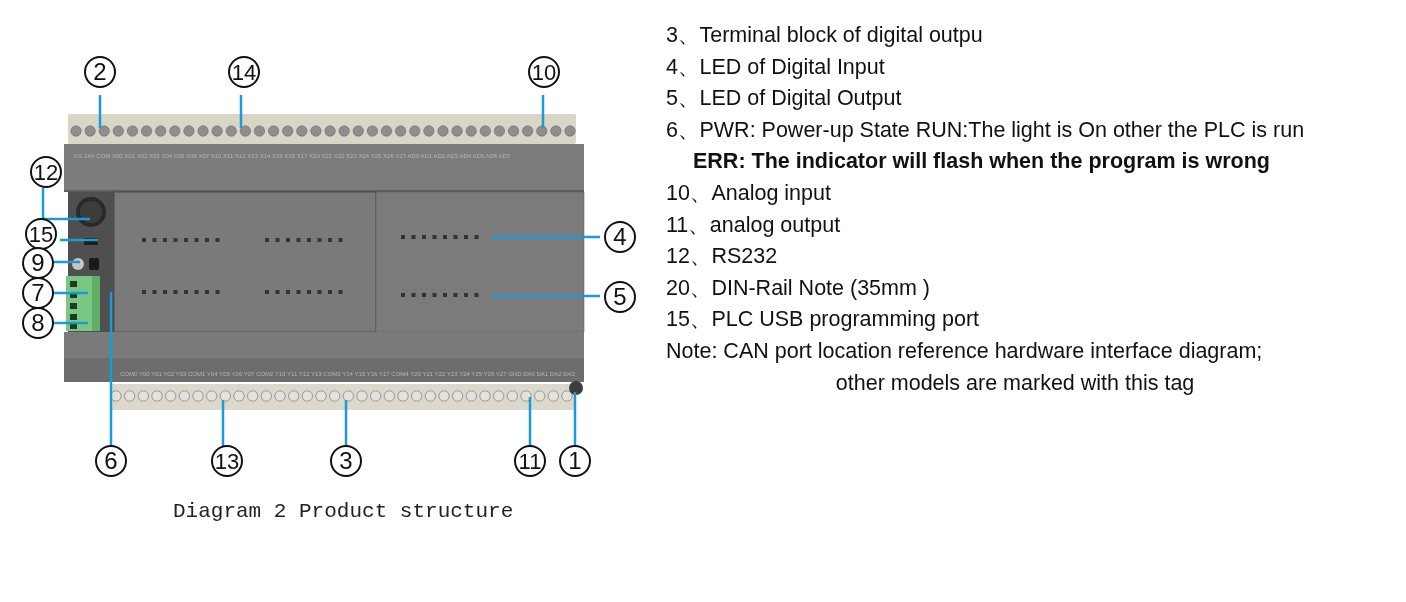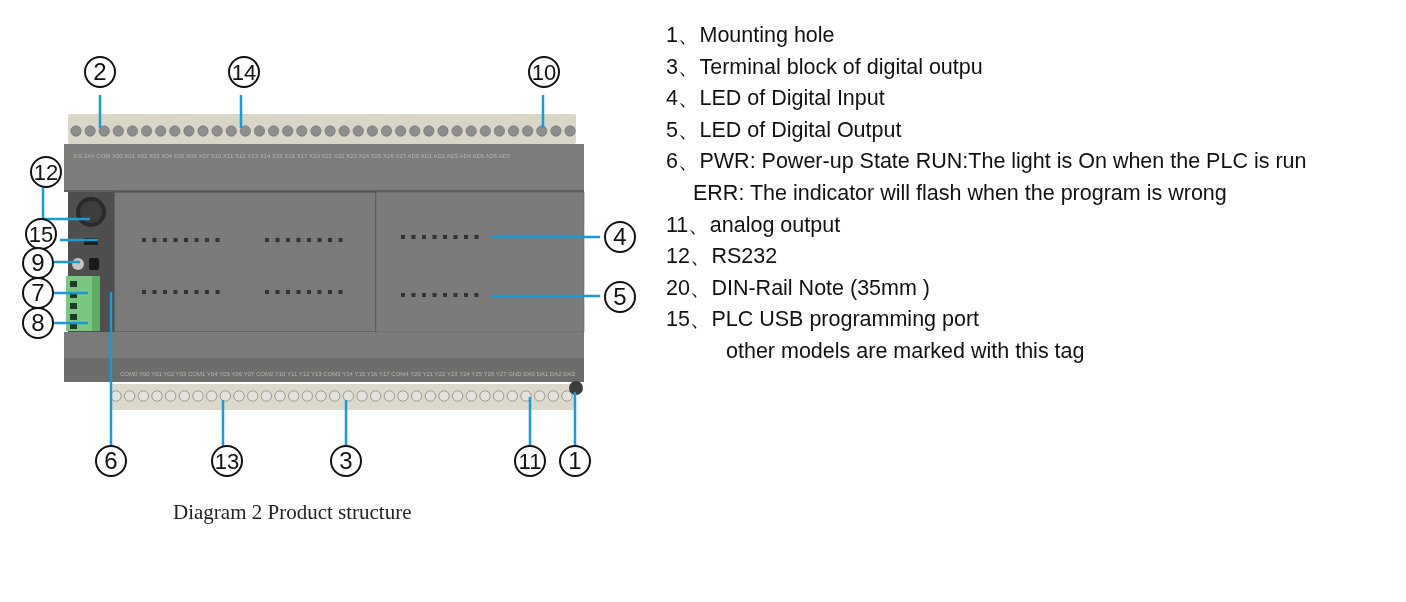--- a/index.html
+++ b/index.html
@@ -1,23 +1,23 @@
 <!DOCTYPE html>
 <html><head>
 <meta charset="utf-8">
 <style>
   html, body { margin:0; padding:0; background:#ffffff; }
   body { width:1406px; height:602px; position:relative; overflow:hidden; font-family:"Liberation Sans", sans-serif; color:#1a1a1a; }
   #diagram { position:absolute; left:0; top:0; width:660px; height:602px; }
-  .caption { position:absolute; left:173px; top:500px; font-size:21px; color:#222; font-family:Liberation Serif, serif; }
+  .caption { position:absolute; left:173px; top:500px; font-size:21px; color:#222; font-family:Liberation Mono, monospace; }
   .legend { position:absolute; left:666px; top:20px; font-size:21.5px; line-height:31.6px; color:#111; font-family:"Liberation Sans", sans-serif; }
   .legend .row { white-space:nowrap; height:31.6px; }
   .legend .num { }
-  .legend .indent { padding-left:27px; }
-  .legend .note-indent { padding-left:60px; }
+  .legend .indent { padding-left:27px;font-weight:bold; }
+  .legend .note-indent { padding-left:60px;text-align:center; }
   svg text { font-family:"Liberation Sans", sans-serif; }
 </style>
 </head>
 <body>
 
 <div id="diagram">
   <svg width="660" height="602" viewBox="0 0 660 602">
 
     <g>
       <rect x="68" y="114" width="508" height="30" fill="#d9d6c8" rx="2"></rect>
@@ -261,25 +261,26 @@
           <circle cx="575" cy="461" r="15" fill="#fff" stroke="#111" stroke-width="2"></circle>
           <text x="575" y="469" text-anchor="middle" font-size="24" fill="#111">1</text>
         </g>
       </g>
   </svg>
   <div class="caption">Diagram 2  Product structure</div>
 </div>
 
 <div class="legend">
   <div id="legend-rows">
-      <div class="row"><span class="num">1、</span><span>Mounting hole</span></div>
       <div class="row"><span class="num">3、</span><span>Terminal block of digital outpu</span></div>
       <div class="row"><span class="num">4、</span><span>LED of Digital Input</span></div>
       <div class="row"><span class="num">5、</span><span>LED of Digital Output</span></div>
-      <div class="row"><span class="num">6、</span><span>PWR: Power-up State   RUN:The light is On when the PLC is run</span></div>
+      <div class="row"><span class="num">6、</span><span>PWR: Power-up State   RUN:The light is On other the PLC is run</span></div>
       <div class="row indent"><span class="num"></span><span>ERR: The indicator will flash when the program is wrong</span></div>
+      <div class="row"><span class="num">10、</span><span>Analog input</span></div>
       <div class="row"><span class="num">11、</span><span>analog output</span></div>
       <div class="row"><span class="num">12、</span><span>RS232</span></div>
       <div class="row"><span class="num">20、</span><span>DIN-Rail Note (35mm )</span></div>
       <div class="row"><span class="num">15、</span><span>PLC USB programming port</span></div>
     </div>
+  <div class="row">Note: CAN port location reference hardware interface diagram;</div>
   <div class="row note-indent">other models are marked with this tag</div>
 </div>
 
 </body></html>

